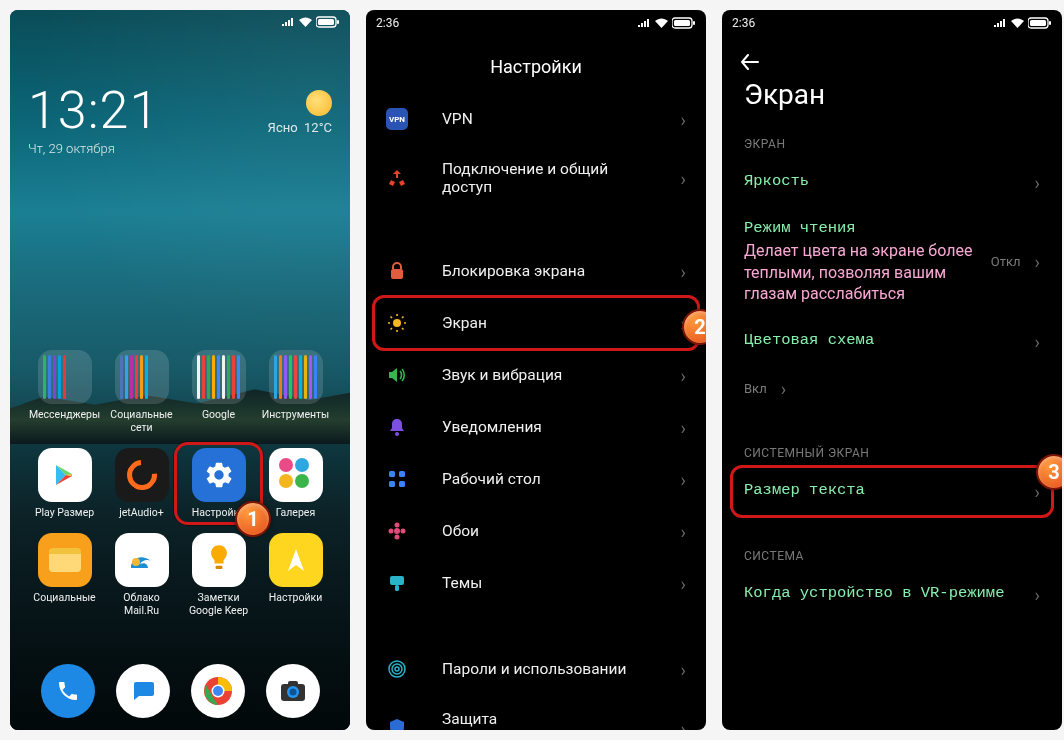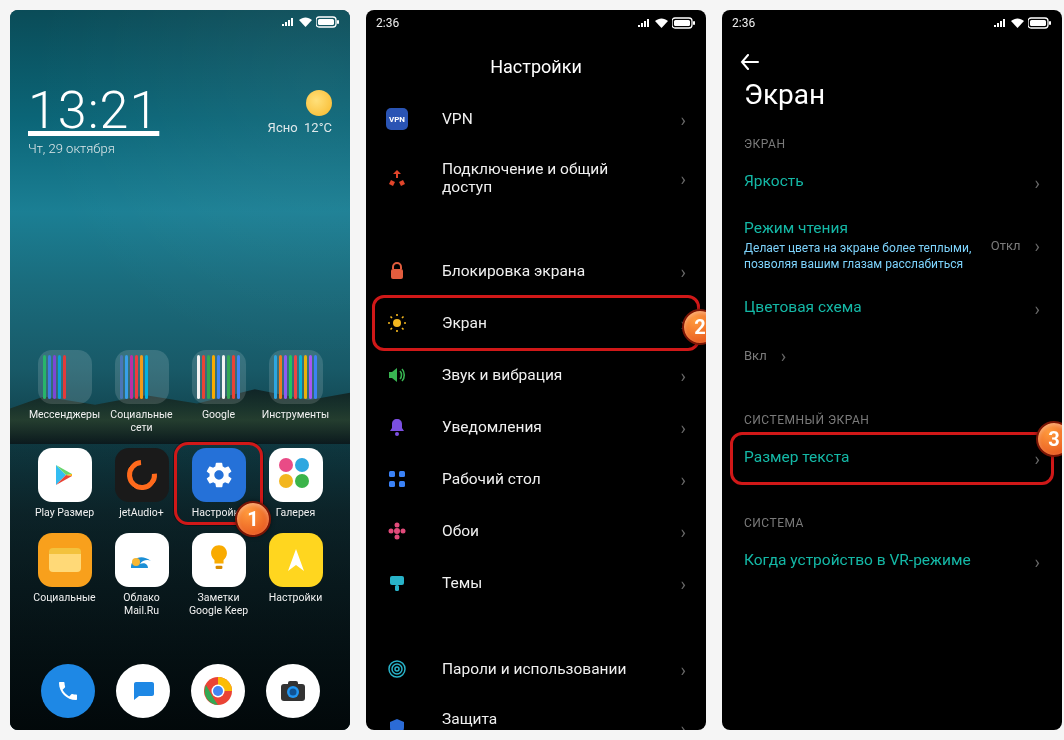--- a/index.html
+++ b/index.html
@@ -42,21 +42,21 @@
   }
   .status-right {
     position: absolute; top: 6px; right: 10px;
     font-size: 12px; display:flex; gap:4px; align-items:center;
   }
   .status-left { position:absolute; top:6px; left:12px; font-size:12px; }
   .clock {
     position:absolute; left:18px; top:70px;
     font-weight:300;
   }
-  .clock .time { font-size:52px; letter-spacing:1px;text-decoration:underline; }
+  .clock .time { font-size:52px; letter-spacing:1px; }
   .clock .date { font-size:13px; color:#dfe8ea; }
   .weather {
     position:absolute; right:18px; top:80px; text-align:right;
     font-size:13px; color:#dfe8ea;margin-left:44px;
   }
   .weather .sun {
     width:26px; height:26px; border-radius:50%;
     background: radial-gradient(circle at 40% 40%, #ffe07a, #f9b82a);
     margin-left:auto; margin-bottom:4px;
   }
@@ -137,22 +137,22 @@
 
   
   .back-row { display:flex; align-items:center; padding:18px 18px 4px; }
   .h-title { font-size:28px; padding:4px 22px 20px; }
   .section-label { font-size:12px; color:#7a7a7a; padding:6px 22px 8px; letter-spacing:0.5px; }
   .prow {
     display:flex; align-items:flex-start; padding:13px 22px;
     gap:14px; position:relative;
   }
   .prow .plabelwrap { flex:1; }
-  .prow .plabel { font-size:15.5px; color:#14b8a6; }
-  .prow .psub { font-size:12px; color:#7dd3fc; margin-top:3px; line-height:1.35; }
+  .prow .plabel { font-size:15.5px; color:#86efac;font-family:Liberation Mono, monospace; }
+  .prow .psub { font-size:16px; color:#f9a8d4; margin-top:3px; line-height:1.35; }
   .prow .pval { color:#7a7a7a; font-size:13px; align-self:center; }
   .prow .chev { color:#666; font-size:18px; align-self:center; }
   .prow.highlight-red::before { inset:-3px 8px; border-radius:12px; }
 
   .sig-icons { display:flex; gap:3px; align-items:center; }
   svg { display:block; }
 </style>
 </head>
 <body>
 

